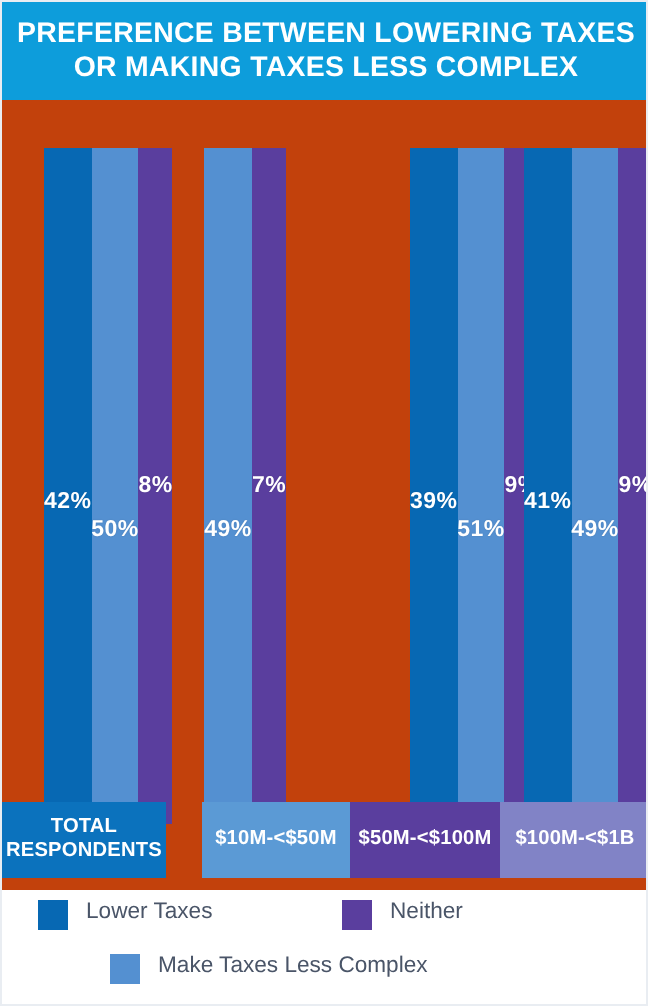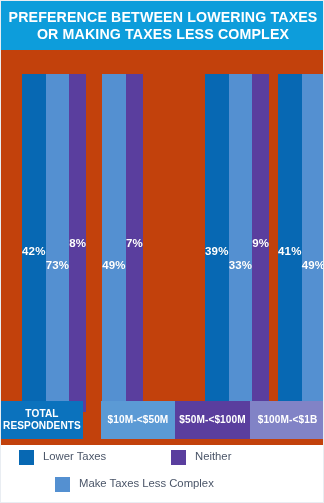--- a/index.html
+++ b/index.html
@@ -43,21 +43,21 @@
     position:absolute;
     top:13px;
     height:338px;
     display:flex;
     flex-direction:row;
     margin-top:11px;
   }
   .bar.b0{left:21px;width:41px;}
   .bar.b1{left:101px;width:41px;}
   .bar.b2{left:180px;width:42px;padding-left:24px;}
-  .bar.b3{left:277px;width:42px;border-radius:21px;}
+  .bar.b3{left:261px;width:42px;border-radius:21px;}
 
   .seg{
     position:relative;
     display:flex;
     align-items:center;
     justify-content:center;
     box-sizing:border-box;
   }
   .seg-top{background:#0768b3;}
   .seg-mid{background:#5490d1;}
@@ -129,42 +129,42 @@
     </div>
   </div>
 
   <div id="plot">
 
     <div class="bar b0">
       <div class="seg seg-top" style="flex:42">
         <span class="seg-label">42%</span>
       </div>
       <div class="seg seg-mid" style="flex:50">
-        <span class="seg-label">73%</span>
+        <span class="seg-label">50%</span>
       </div>
       <div class="seg seg-bot" style="flex:8">
         <span class="seg-label">8%</span>
       </div>
     </div>
 
     <div class="bar b1">
       <div class="seg seg-mid" style="flex:49">
         <span class="seg-label">49%</span>
       </div>
       <div class="seg seg-bot" style="flex:7">
         <span class="seg-label">7%</span>
       </div>
     </div>
 
     <div class="bar b2">
       <div class="seg seg-top" style="flex:39">
         <span class="seg-label">39%</span>
       </div>
       <div class="seg seg-mid" style="flex:51">
-        <span class="seg-label">33%</span>
+        <span class="seg-label">51%</span>
       </div>
       <div class="seg seg-bot" style="flex:9">
         <span class="seg-label">9%</span>
       </div>
     </div>
 
     <div class="bar b3">
       <div class="seg seg-top" style="flex:41">
         <span class="seg-label">41%</span>
       </div>

